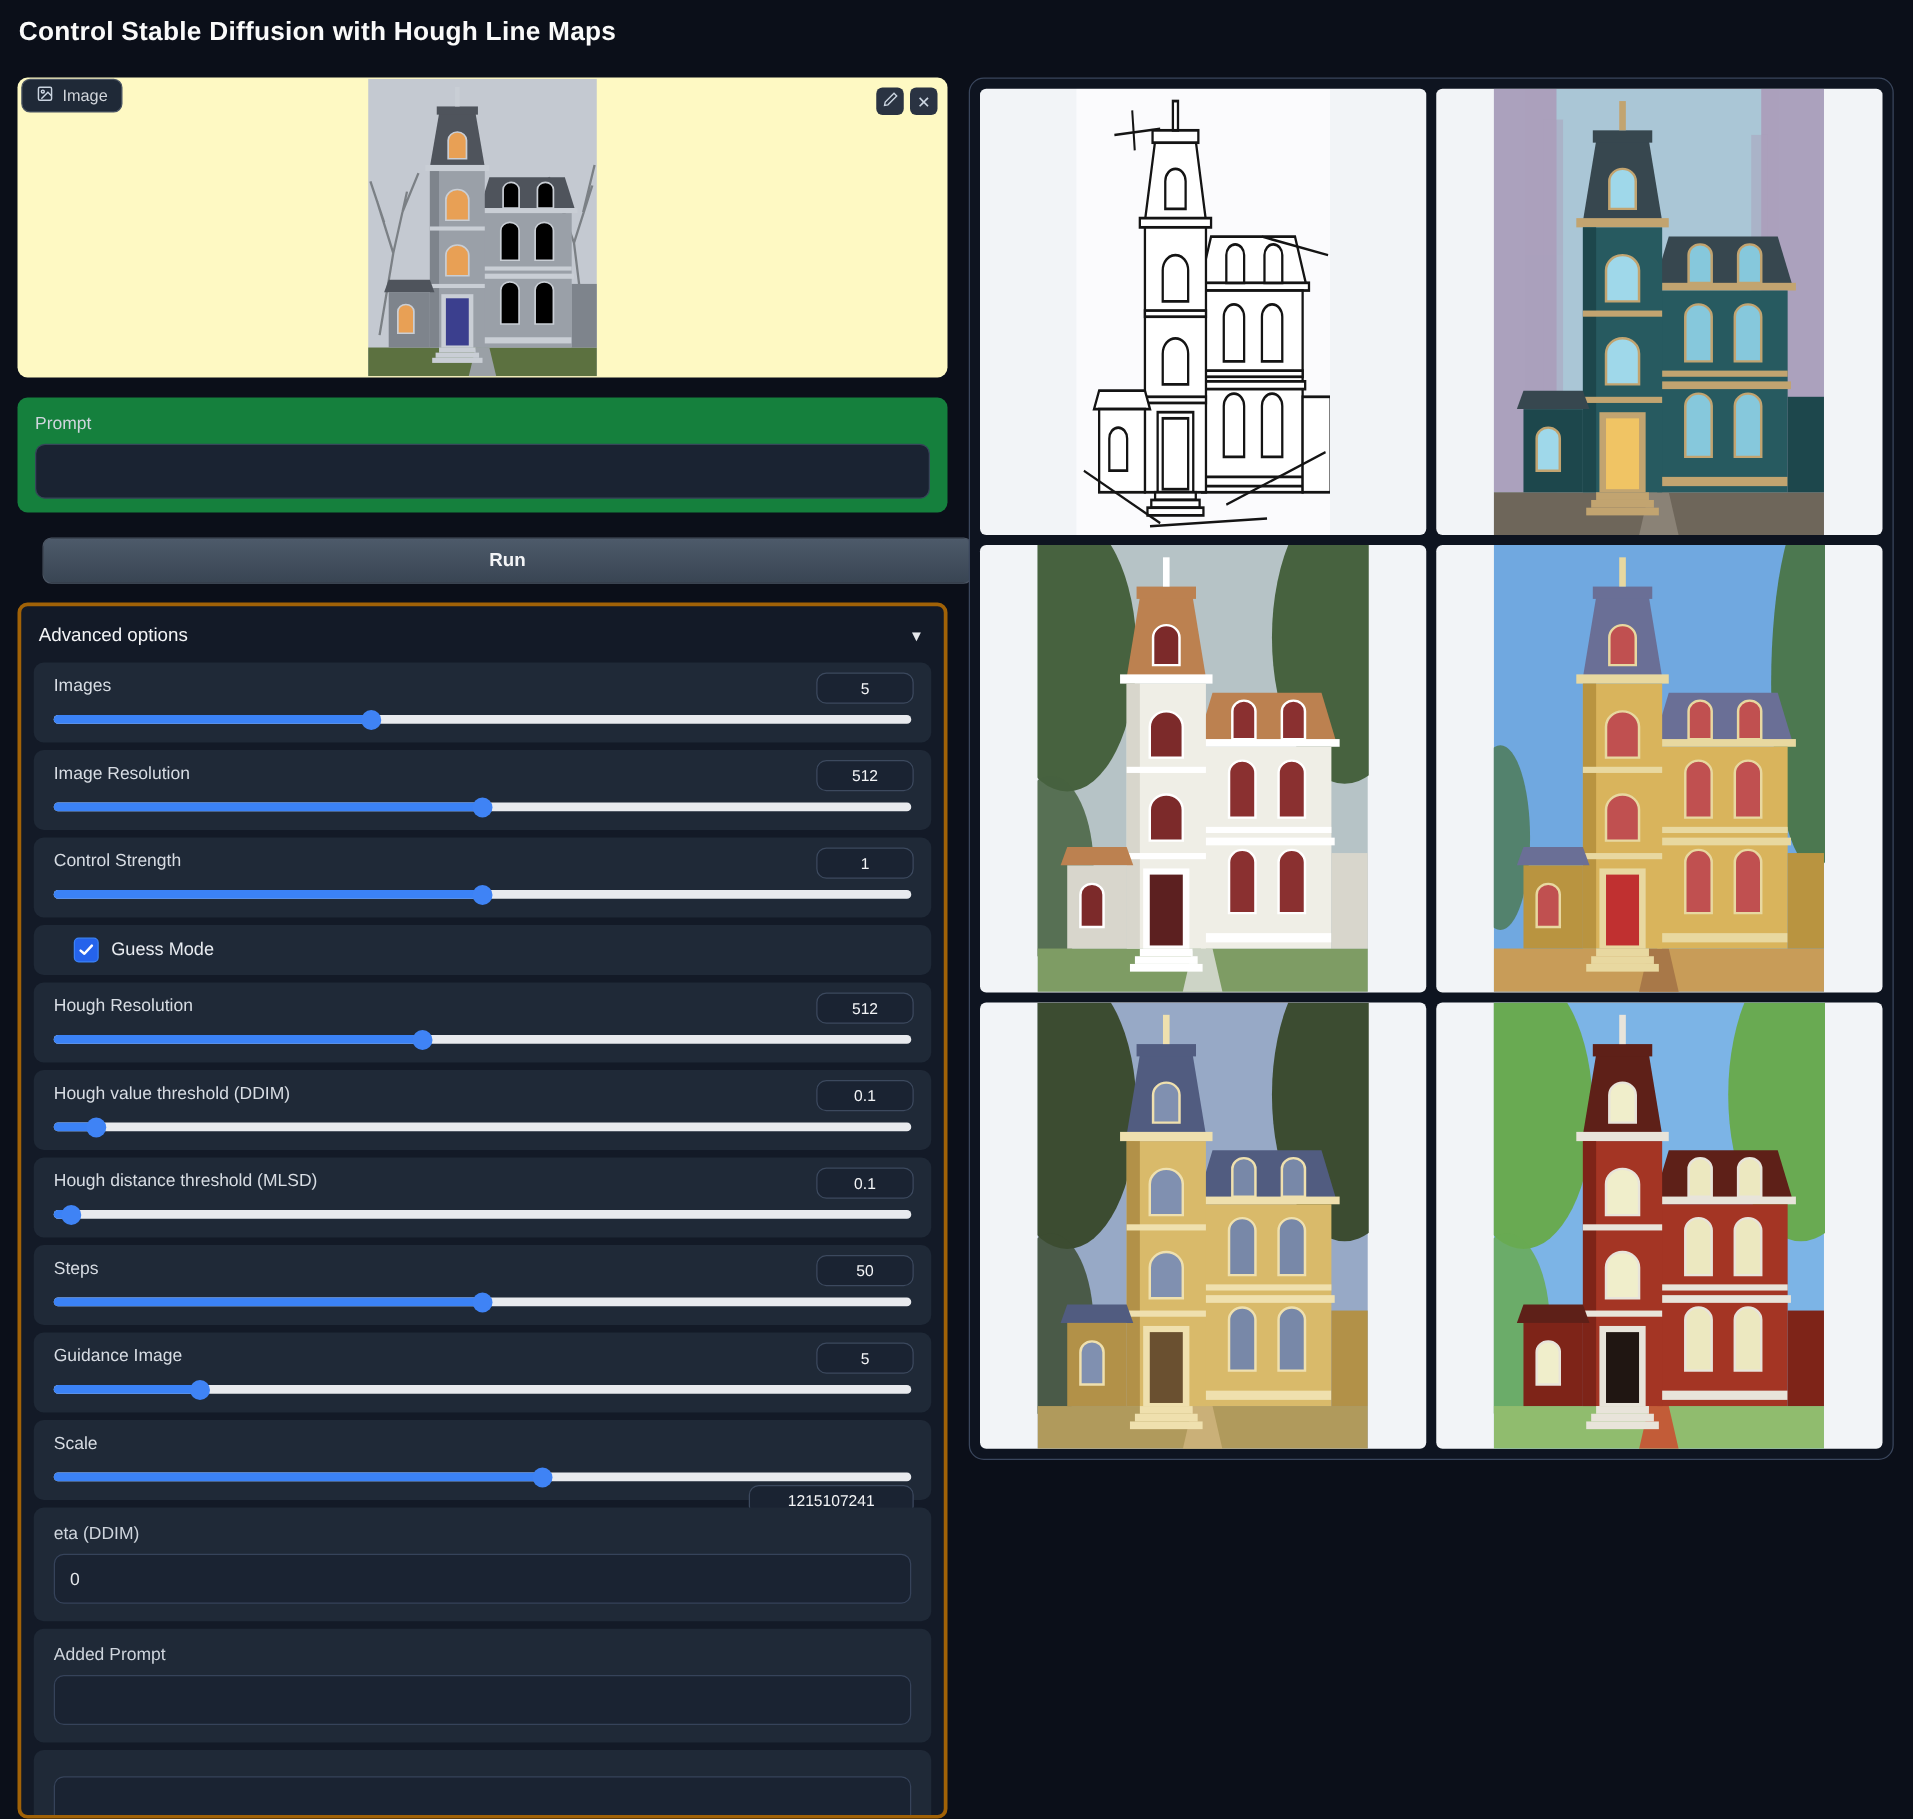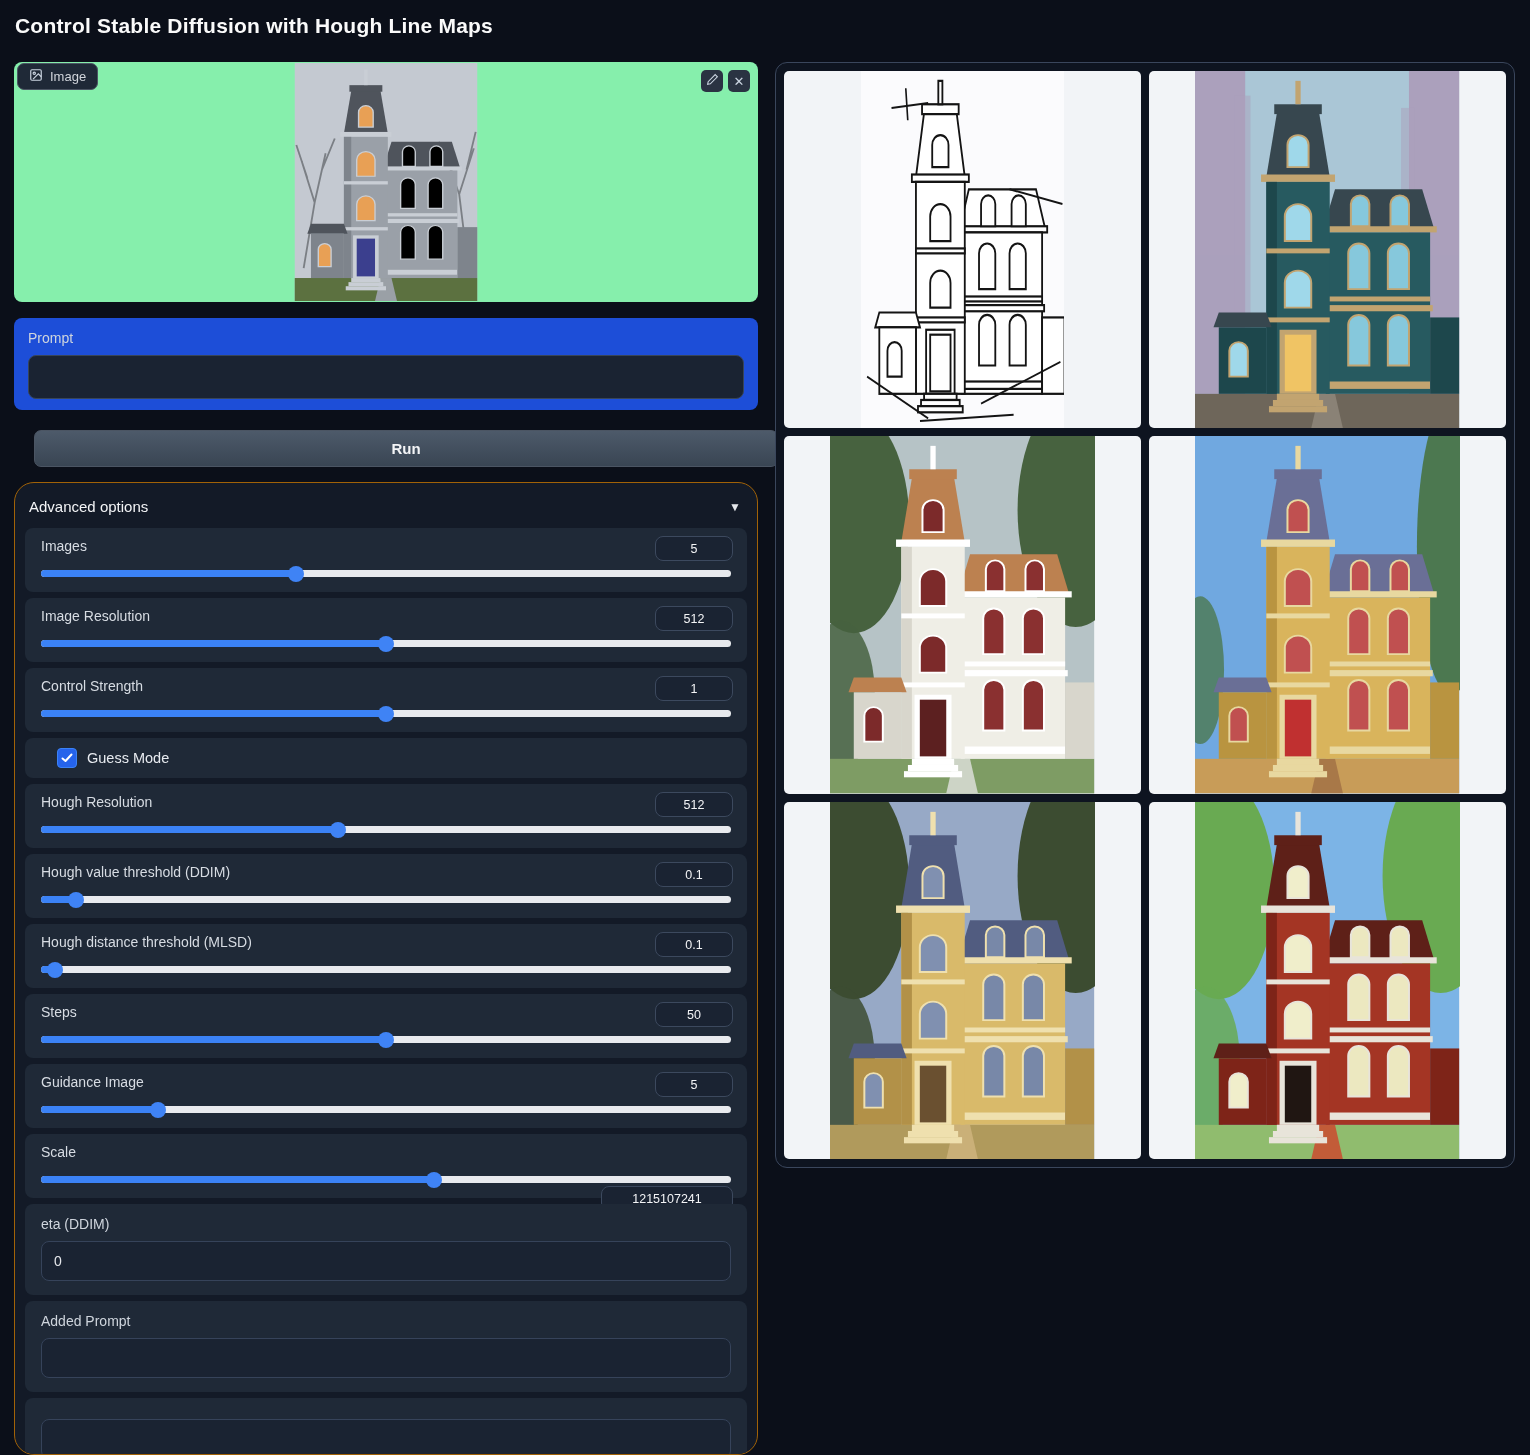--- a/index.html
+++ b/index.html
@@ -1,42 +1,42 @@
 <!DOCTYPE html>
 <html><head>
 <meta charset="utf-8">
 <style>
   html,body{margin:0;padding:0;background:#0b0f19;width:1530px;height:1455px;overflow:hidden;
     font-family:"Liberation Sans","DejaVu Sans",sans-serif;color:#e5e7eb;}
   #page{position:relative;width:1530px;height:1079px;}
   .page-title{position:absolute;left:15px;top:14px;font-size:21px;font-weight:700;color:#fafafa;letter-spacing:.2px;}
 
   
-  .image-panel{position:absolute;left:14px;top:62px;width:744px;height:240px;background:#86efac;border-radius:8px;}
+  .image-panel{position:absolute;left:14px;top:62px;width:744px;height:240px;background:#fef9c3;border-radius:8px;}
   .image-badge{position:absolute;left:3px;top:1px;display:flex;align-items:center;gap:7px;background:#1f2937;
     border:1px solid #4b5563;border-radius:7px;padding:4px 11px;font-size:13px;color:#d1d5db;z-index:3;}
   .img-tools{position:absolute;right:8px;top:8px;display:flex;gap:5px;z-index:3;}
   .tool-btn{width:22px;height:22px;border-radius:5px;background:#2a3342;display:flex;align-items:center;justify-content:center;
     color:#cbd5e1;font-size:13px;cursor:pointer;border:none;padding:0;}
   .input-photo{position:absolute;left:50%;top:1px;transform:translateX(-50%);width:183px;height:238px;}
   .input-photo svg{width:100%;height:100%;display:block;}
 
   
-  .prompt-panel{position:absolute;left:14px;top:318px;width:744px;height:92px;background:#1d4ed8;border-radius:8px;box-sizing:border-box;padding:12px 14px;}
+  .prompt-panel{position:absolute;left:14px;top:318px;width:744px;height:92px;background:#15803d;border-radius:8px;box-sizing:border-box;padding:12px 14px;}
   .field-label{font-size:14px;color:#cfd5dd;}
   .textarea{margin-top:9px;width:100%;height:44px;background:#1a2332;border:1px solid #374559;border-radius:8px;box-sizing:border-box;
     color:#e5e7eb;font-size:14px;padding:8px 12px;resize:none;font-family:inherit;}
 
   
   .run-button{position:absolute;left:14px;top:430px;width:744px;height:37px;border-radius:7px;border:1px solid #4b5563;
     background:linear-gradient(#4d5a6a,#394553);color:#f3f4f6;font-size:15px;font-weight:700;cursor:pointer;font-family:inherit;margin-left:20px;}
 
   
-  .advanced-panel{position:absolute;left:14px;top:482px;width:744px;height:973px;background:#131a27;border:1px solid #a16207;
-    border-radius:20px;box-sizing:border-box;overflow:hidden;}
+  .advanced-panel{position:absolute;left:14px;top:482px;width:744px;height:973px;background:#131a27;border:3px solid #a16207;
+    border-radius:8px;box-sizing:border-box;overflow:hidden;}
   .accordion-header{display:flex;align-items:center;justify-content:space-between;padding:15px 16px 13px 14px;cursor:pointer;}
   .accordion-title{font-size:15px;color:#f3f4f6;}
   .caret{font-size:12px;color:#e5e7eb;}
   .rows{display:flex;flex-direction:column;gap:6px;padding:0 10px 10px 10px;}
   .row{background:#1f2937;border-radius:8px;box-sizing:border-box;position:relative;}
   .row.slider-row{height:64px;padding:10px 16px;}
   .slider-label{font-size:14px;color:#d7dce3;}
   .value-box{position:absolute;right:14px;top:8px;min-width:78px;height:25px;background:#1a2332;border:1px solid #3c495e;
     border-radius:8px;color:#f3f4f6;font-size:12.5px;display:flex;align-items:center;justify-content:center;padding:0 10px;box-sizing:border-box;}
   .value-box.wide{min-width:132px;margin-top:44px;}

